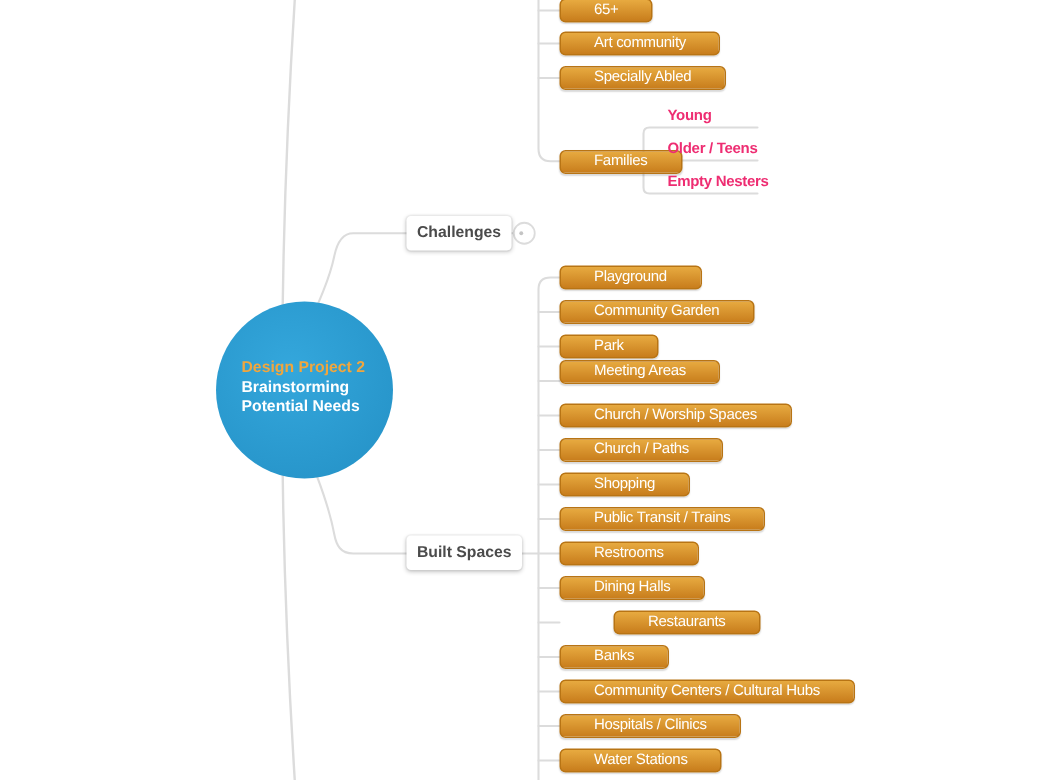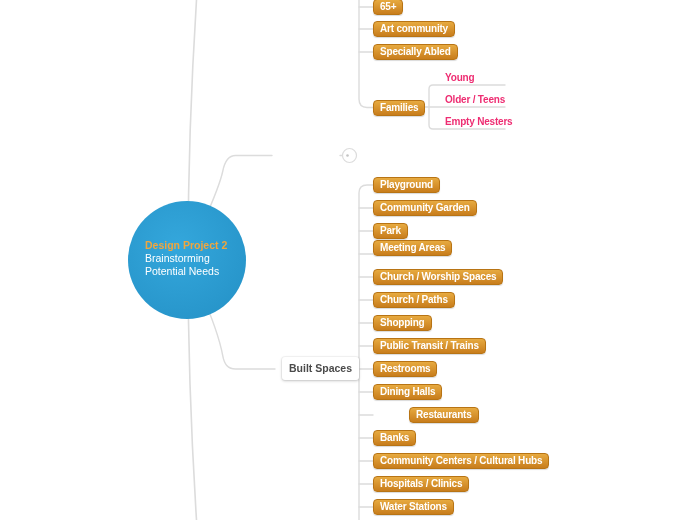--- a/index.html
+++ b/index.html
@@ -7,40 +7,40 @@
     position:relative; width:697px; height:520px; overflow:hidden;
     background:#ffffff; font-family:"Liberation Sans", sans-serif;
   }
   svg.connectors { position:absolute; left:0; top:0; z-index:1; }
   .conn { fill:none; stroke:var(--connector); stroke-width:1.4; stroke-linecap:round; }
   .conn.thick { stroke-width:1.6; }
   .badge { fill:#ffffff; stroke:var(--connector); stroke-width:1.2; }
   .badge-dot { fill:#c4c4c4; }
 
   .root-circle {
-    position:absolute; left:128px; top:201px; width:118px; height:118px;
+    position:absolute; left:144px; top:201px; width:118px; height:118px;
     border-radius:50%; z-index:2;
     background:radial-gradient(circle at 42% 38%, var(--circle-blue-1), var(--circle-blue-2) 78%);
   }
   .root-text { position:absolute; left:17px; top:38px; width:96px; }
   .root-title { color:var(--title-orange); font-weight:bold; font-size:10.5px; line-height:13px; }
-  .root-sub   { color:var(--root-sub); font-weight:normal; font-size:10.5px; line-height:13px; }
+  .root-sub   { color:var(--root-sub); font-weight:bold; font-size:10.5px; line-height:13px; }
 
   .white-box {
     position:absolute; z-index:3; background:#ffffff; color:var(--label-gray);
     font-weight:bold; font-size:10.5px; line-height:13px; padding:5px 7px;
     border-radius:3px;
     box-shadow:0 1px 3px rgba(0,0,0,0.22), 0 0 0 1px rgba(0,0,0,0.03);
     white-space:nowrap; cursor:pointer;
   }
 
   .pill {
     position:absolute; left:373px; z-index:3; white-space:nowrap; cursor:pointer;
-    color:var(--pill-text); font-weight:bold; font-size:10px; line-height:12px;
-    letter-spacing:-0.2px; padding:1px 6px;
+    color:var(--pill-text); font-weight:normal; font-size:10px; line-height:12px;
+    letter-spacing:-0.2px; padding:1px 22px;
     background:linear-gradient(var(--pill-top), var(--pill-bottom));
     border:1px solid var(--pill-border); border-radius:4px;
     box-shadow:0 1px 1px rgba(0,0,0,0.15);
   }
 
   .pink-child {
     position:absolute; left:445px; z-index:3; white-space:nowrap; cursor:pointer;
     color:var(--pink); font-weight:bold; font-size:10px; line-height:12px;
     letter-spacing:-0.2px;
   }
@@ -74,22 +74,23 @@
   </svg>
 
   <div class="root-circle">
     <div class="root-text">
       <div class="root-title">Design Project 2</div>
       <div class="root-sub">Brainstorming</div>
       <div class="root-sub">Potential Needs</div>
     </div>
   </div>
 
+  <div class="white-box" style="left:271px; top:144px;">Challenges</div>
 
-  <div class="white-box" style="left:282px; top:357px;">Built Spaces</div>
+  <div class="white-box" style="left:271px; top:357px;">Built Spaces</div>
 
   <div id="audience-container">
       <div class="pill" style="top: -1px;">65+</div>
       <div class="pill" style="top: 21px;">Art community</div>
       <div class="pill" style="top: 44px;">Specially Abled</div>
       <div class="pill" style="top: 99.5px;">Families</div>
     </div>
   <div id="families-container">
       <div class="pink-child" style="top: 72px;">Young</div>
       <div class="pink-child" style="top: 94px;">Older / Teens</div>

